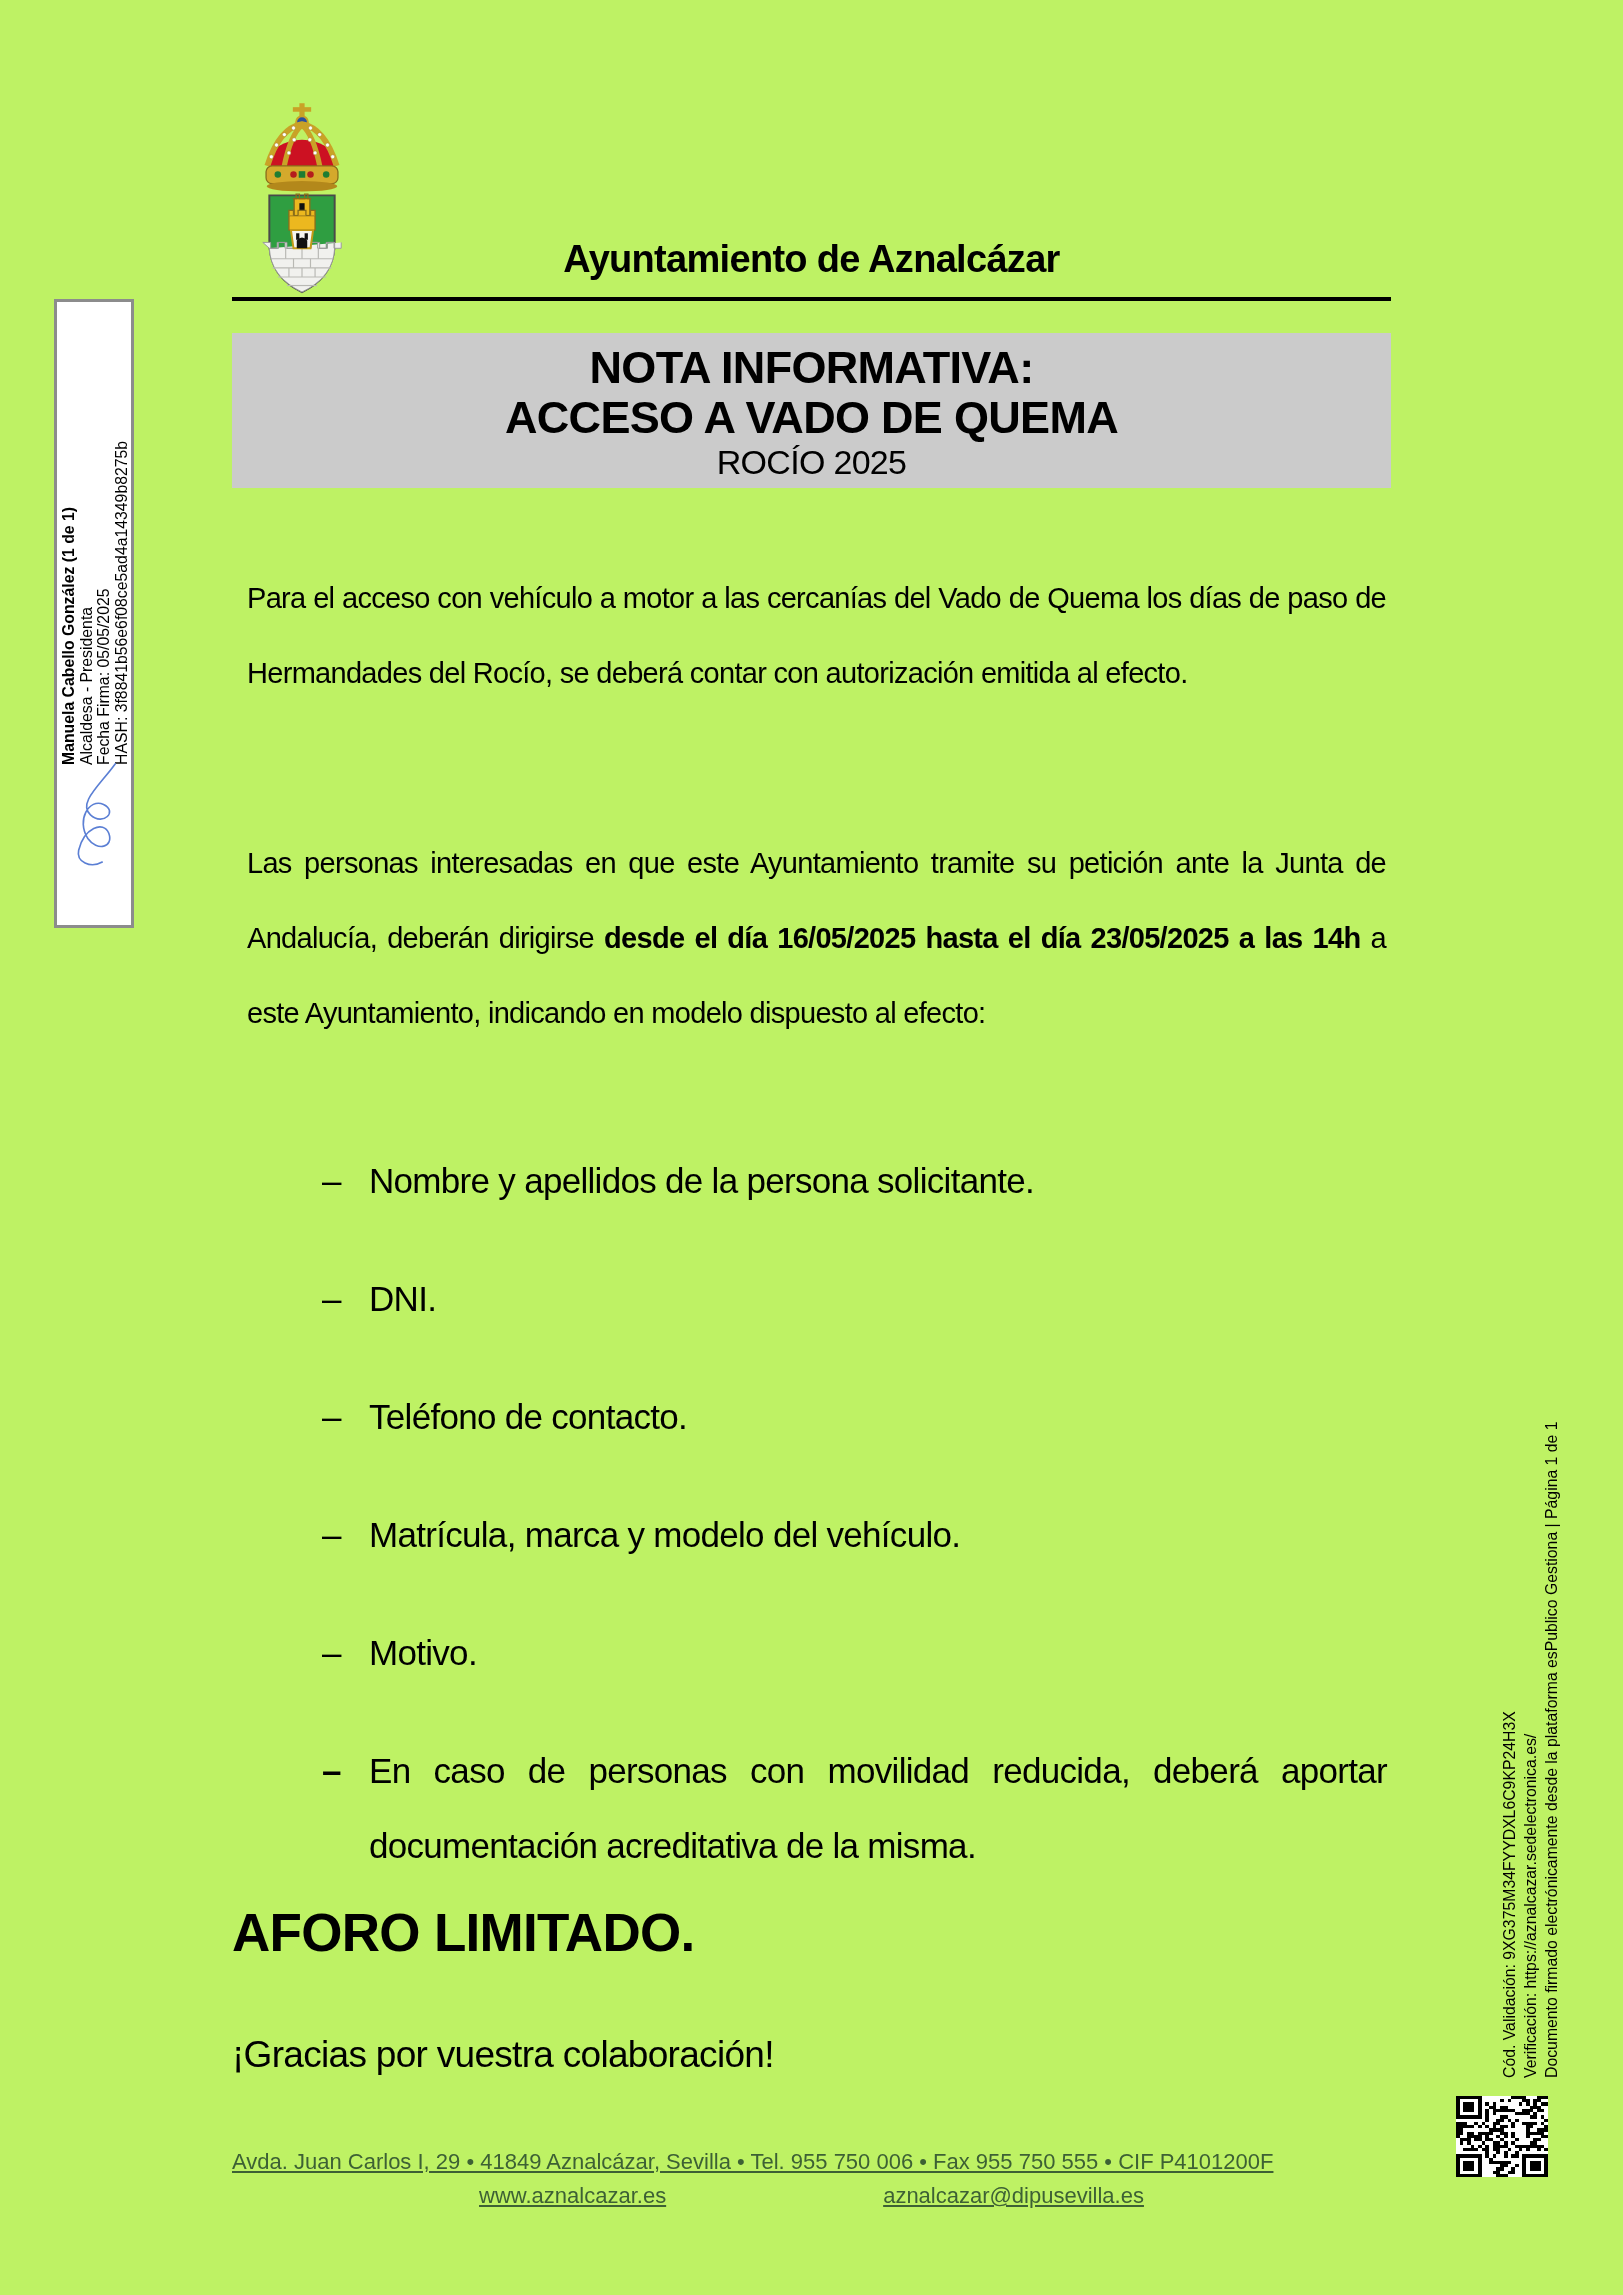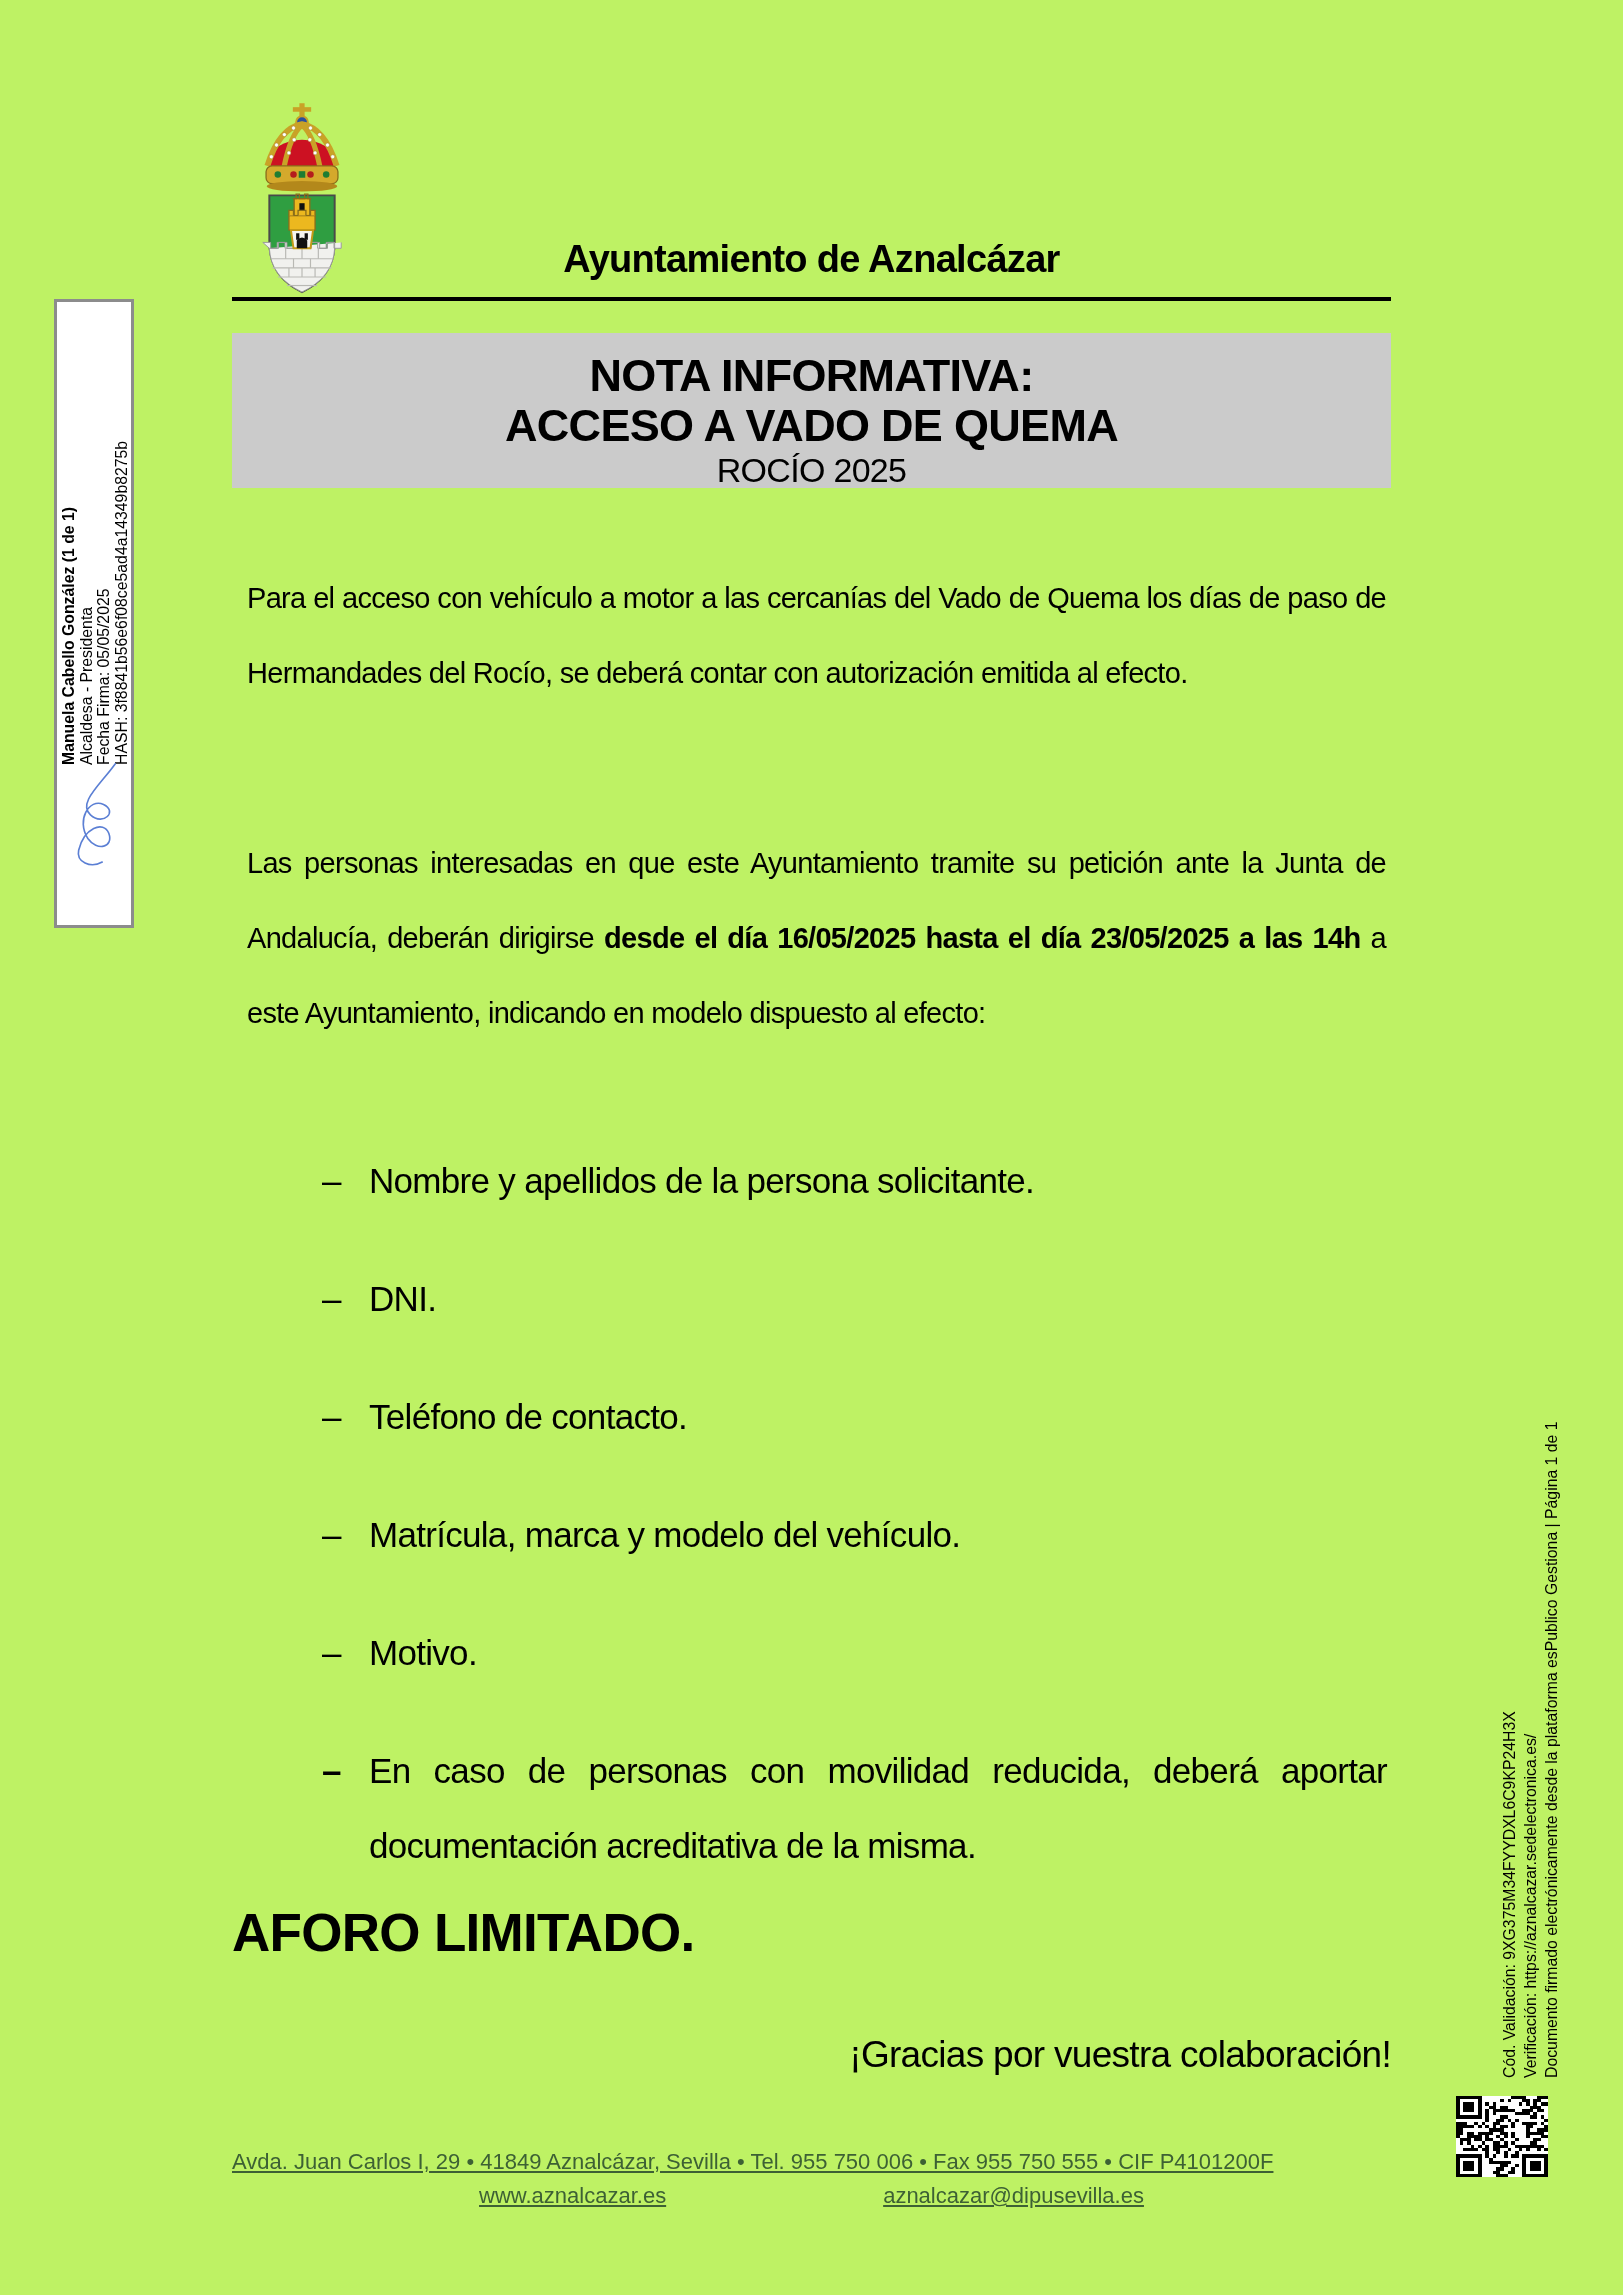--- a/index.html
+++ b/index.html
@@ -14,21 +14,21 @@
   
   #crest{position:absolute;left:253px;top:100px;width:98px;height:196px;}
   #header-title{
     position:absolute;left:232px;top:238px;width:1159px;
     text-align:center;font-size:38px;font-weight:bold;letter-spacing:-0.7px;
   }
   #header-rule{position:absolute;left:232px;top:297px;width:1159px;height:3.9px;background:#000;}
   
   #title-box{
     position:absolute;left:232px;top:333px;width:1159px;height:155px;
-    background:#cbcbcb;text-align:center;box-sizing:border-box;padding-top:18px;
+    background:#cbcbcb;text-align:center;box-sizing:border-box;padding-top:10px;
   }
   .title-line-bold{font-size:45px;font-weight:bold;line-height:50px;letter-spacing:-0.7px;}
   .title-line-sub{font-size:34px;font-weight:normal;line-height:38px;letter-spacing:-0.7px;}
   
   .para{
     position:absolute;left:247px;width:1139px;
     font-size:29px;line-height:75px;letter-spacing:-0.7px;
     text-align:justify;
   }
   #p1{top:561px;}
@@ -38,21 +38,21 @@
   .bullet-item{display:flex;align-items:flex-start;margin-bottom:43px;}
   .bullet-marker{flex:0 0 47px;font-size:35px;line-height:75px;}
   .bullet-marker.bold{font-weight:bold;}
   .bullet-text{flex:1 1 auto;font-size:35px;line-height:75px;letter-spacing:-0.7px;text-align:justify;}
   
   #aforo{
     position:absolute;left:232px;top:1902px;width:1159px;text-align:left;
     font-size:53px;font-weight:bold;letter-spacing:-0.7px;
   }
   #gracias{
-    position:absolute;left:232px;top:2034px;width:1159px;text-align:right;
+    position:absolute;left:232px;top:2034px;width:1159px;text-align:left;
     font-size:37px;letter-spacing:-0.7px;
   }
   
   #footer{position:absolute;left:232px;top:2145px;width:1159px;color:#3d6134;text-decoration:underline;}
   #footer-line1{font-size:22px;line-height:34px;}
   #footer-line2{display:flex;justify-content:center;gap:217px;font-size:22px;line-height:34px;}
   
   #sign-box{
     position:absolute;left:54px;top:299px;width:80px;height:629px;
     border:3.3px solid #8c8c8c;background:#fff;box-sizing:border-box;

